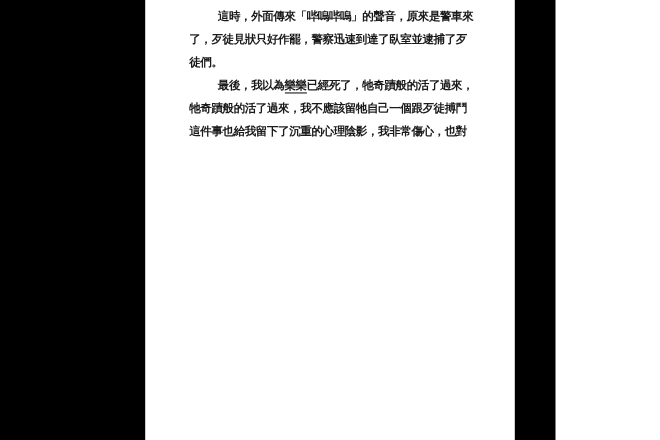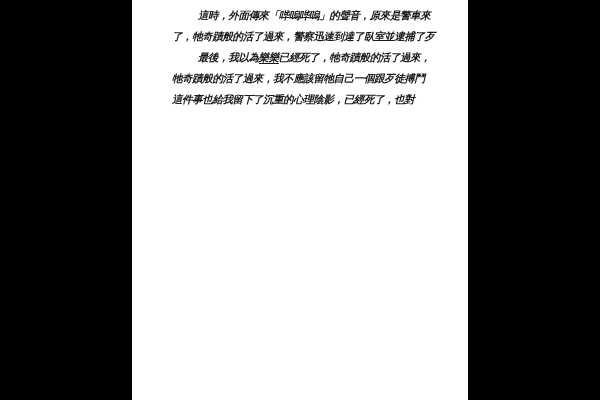--- a/index.html
+++ b/index.html
@@ -3,23 +3,22 @@
 <meta charset="utf-8">
 <style>
   * { margin: 0; padding: 0; box-sizing: border-box; }
   html, body {
     width: 600px; height: 400px;
     overflow: hidden;
     font-family: "Liberation Sans", "DejaVu Sans", sans-serif;
   }
   .stage {
     position: relative;
-    width: 600px; height: 400px;
+    width: 505px; height: 400px;
     background: var(--bg, #000);
-    font-style: italic;
   }
   .paper {
     position: absolute;
     left: 132px; top: 0;
     width: 336px; height: 400px;
     background: var(--paper, #fff);
   }
   .text-block {
     position: absolute;
     left: 40px; top: 5px;
@@ -41,22 +40,23 @@
   }
 </style>
 </head>
 <body>
 
 <div class="stage">
   <div class="paper">
     <div class="text-block" id="text-block">
         <div>
           <div class="line indent"><span class="">這時，外面傳來「哔嗚哔嗚」的聲音，原來是警車來</span></div>
-          <div class="line"><span class="">了，牠奇蹟般的活了過來，警察迅速到達了臥室並逮捕了歹</span></div>
+          <div class="line"><span class="">了，歹徒見狀只好作罷，警察迅速到達了臥室並逮捕了歹</span></div>
+          <div class="line"><span class="">徒們。</span></div>
         </div>
         <div>
           <div class="line indent"><span class="">最後，我以為</span><span class="uname">樂樂</span><span class="">已經死了，牠奇蹟般的活了過來，</span></div>
           <div class="line"><span class="">牠奇蹟般的活了過來，我不應該留牠自己一個跟歹徒搏鬥</span></div>
-          <div class="line"><span class="">這件事也給我留下了沉重的心理陰影，已經死了，也對</span></div>
+          <div class="line"><span class="">這件事也給我留下了沉重的心理陰影，我非常傷心，也對</span></div>
         </div>
       </div>
   </div>
 </div>
 
 </body></html>

